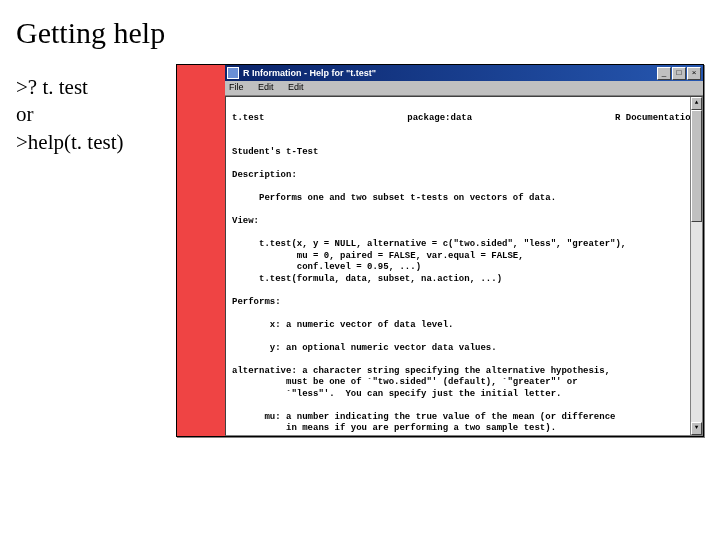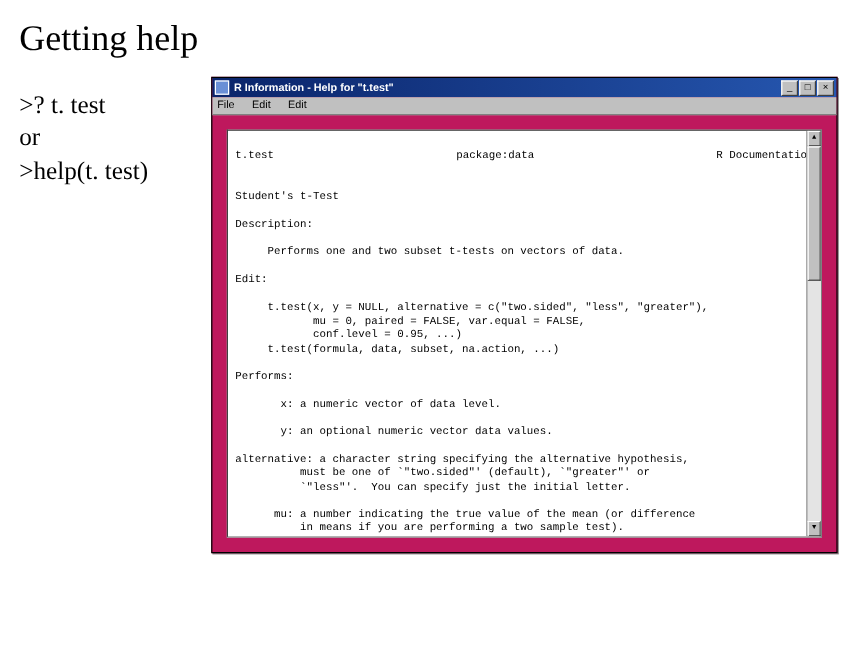--- a/index.html
+++ b/index.html
@@ -35,24 +35,25 @@
     font-size: 21px;
     line-height: 1.3;
     white-space: pre;
     min-width: 150px;
     padding-top: 10px;
   }
   
   .rwin {
     width: 520px;
     border: 1px solid #000;
-    background: #be185d;
+    background: #ef4444;
     box-shadow: 1px 1px 0 #808080;
     font-family: Tahoma, Arial, sans-serif;
     font-size: 9px;
+    padding-left: 48px;
   }
   .titlebar {
     background: linear-gradient(to right, #0a246a, #2657b0);
     color: #fff;
     display: flex;
     align-items: center;
     padding: 1px 2px;
     height: 14px;
   }
   .titlebar .ricon {
@@ -95,30 +96,31 @@
   }
   .menubar span {
     margin-right: 12px;
     margin-top: 36px;
   }
   .helpbody {
     background: #fff;
     border: 1px solid #808080;
     border-top-color: #404040;
     border-left-color: #404040;
-    margin: 12px;
+    margin: 0;
     padding: 4px 6px 4px 6px;
     font-family: "Courier New", Courier, monospace;
     font-size: 9px;
     line-height: 1.28;
     color: #000;
     height: 330px;
     overflow: hidden;
     position: relative;
     white-space: pre;
+    font-weight: bold;
   }
   .hdrline {
     display: flex;
     justify-content: space-between;
   }
   .scrollbar {
     position: absolute;
     right: 0;
     top: 0;
     bottom: 0;
@@ -178,21 +180,21 @@
       </div>
       <div class="helpbody">
 <div class="hdrline"><span>t.test</span><span>package:data</span><span>R Documentation</span></div>
 
 <span>Student's t-Test</span>
 
 <span>Description:</span>
 
 <span>     Performs one and two subset t-tests on vectors of data.</span>
 
-<span>Edit:</span>
+<span>View:</span>
 
 <span>     t.test(x, y = NULL, alternative = c("two.sided", "less", "greater"),
             mu = 0, paired = FALSE, var.equal = FALSE,
             conf.level = 0.95, ...)
      t.test(formula, data, subset, na.action, ...)</span>
 
 <span>Performs:</span>
 
 <span>       x: a numeric vector of data level.</span>
 

